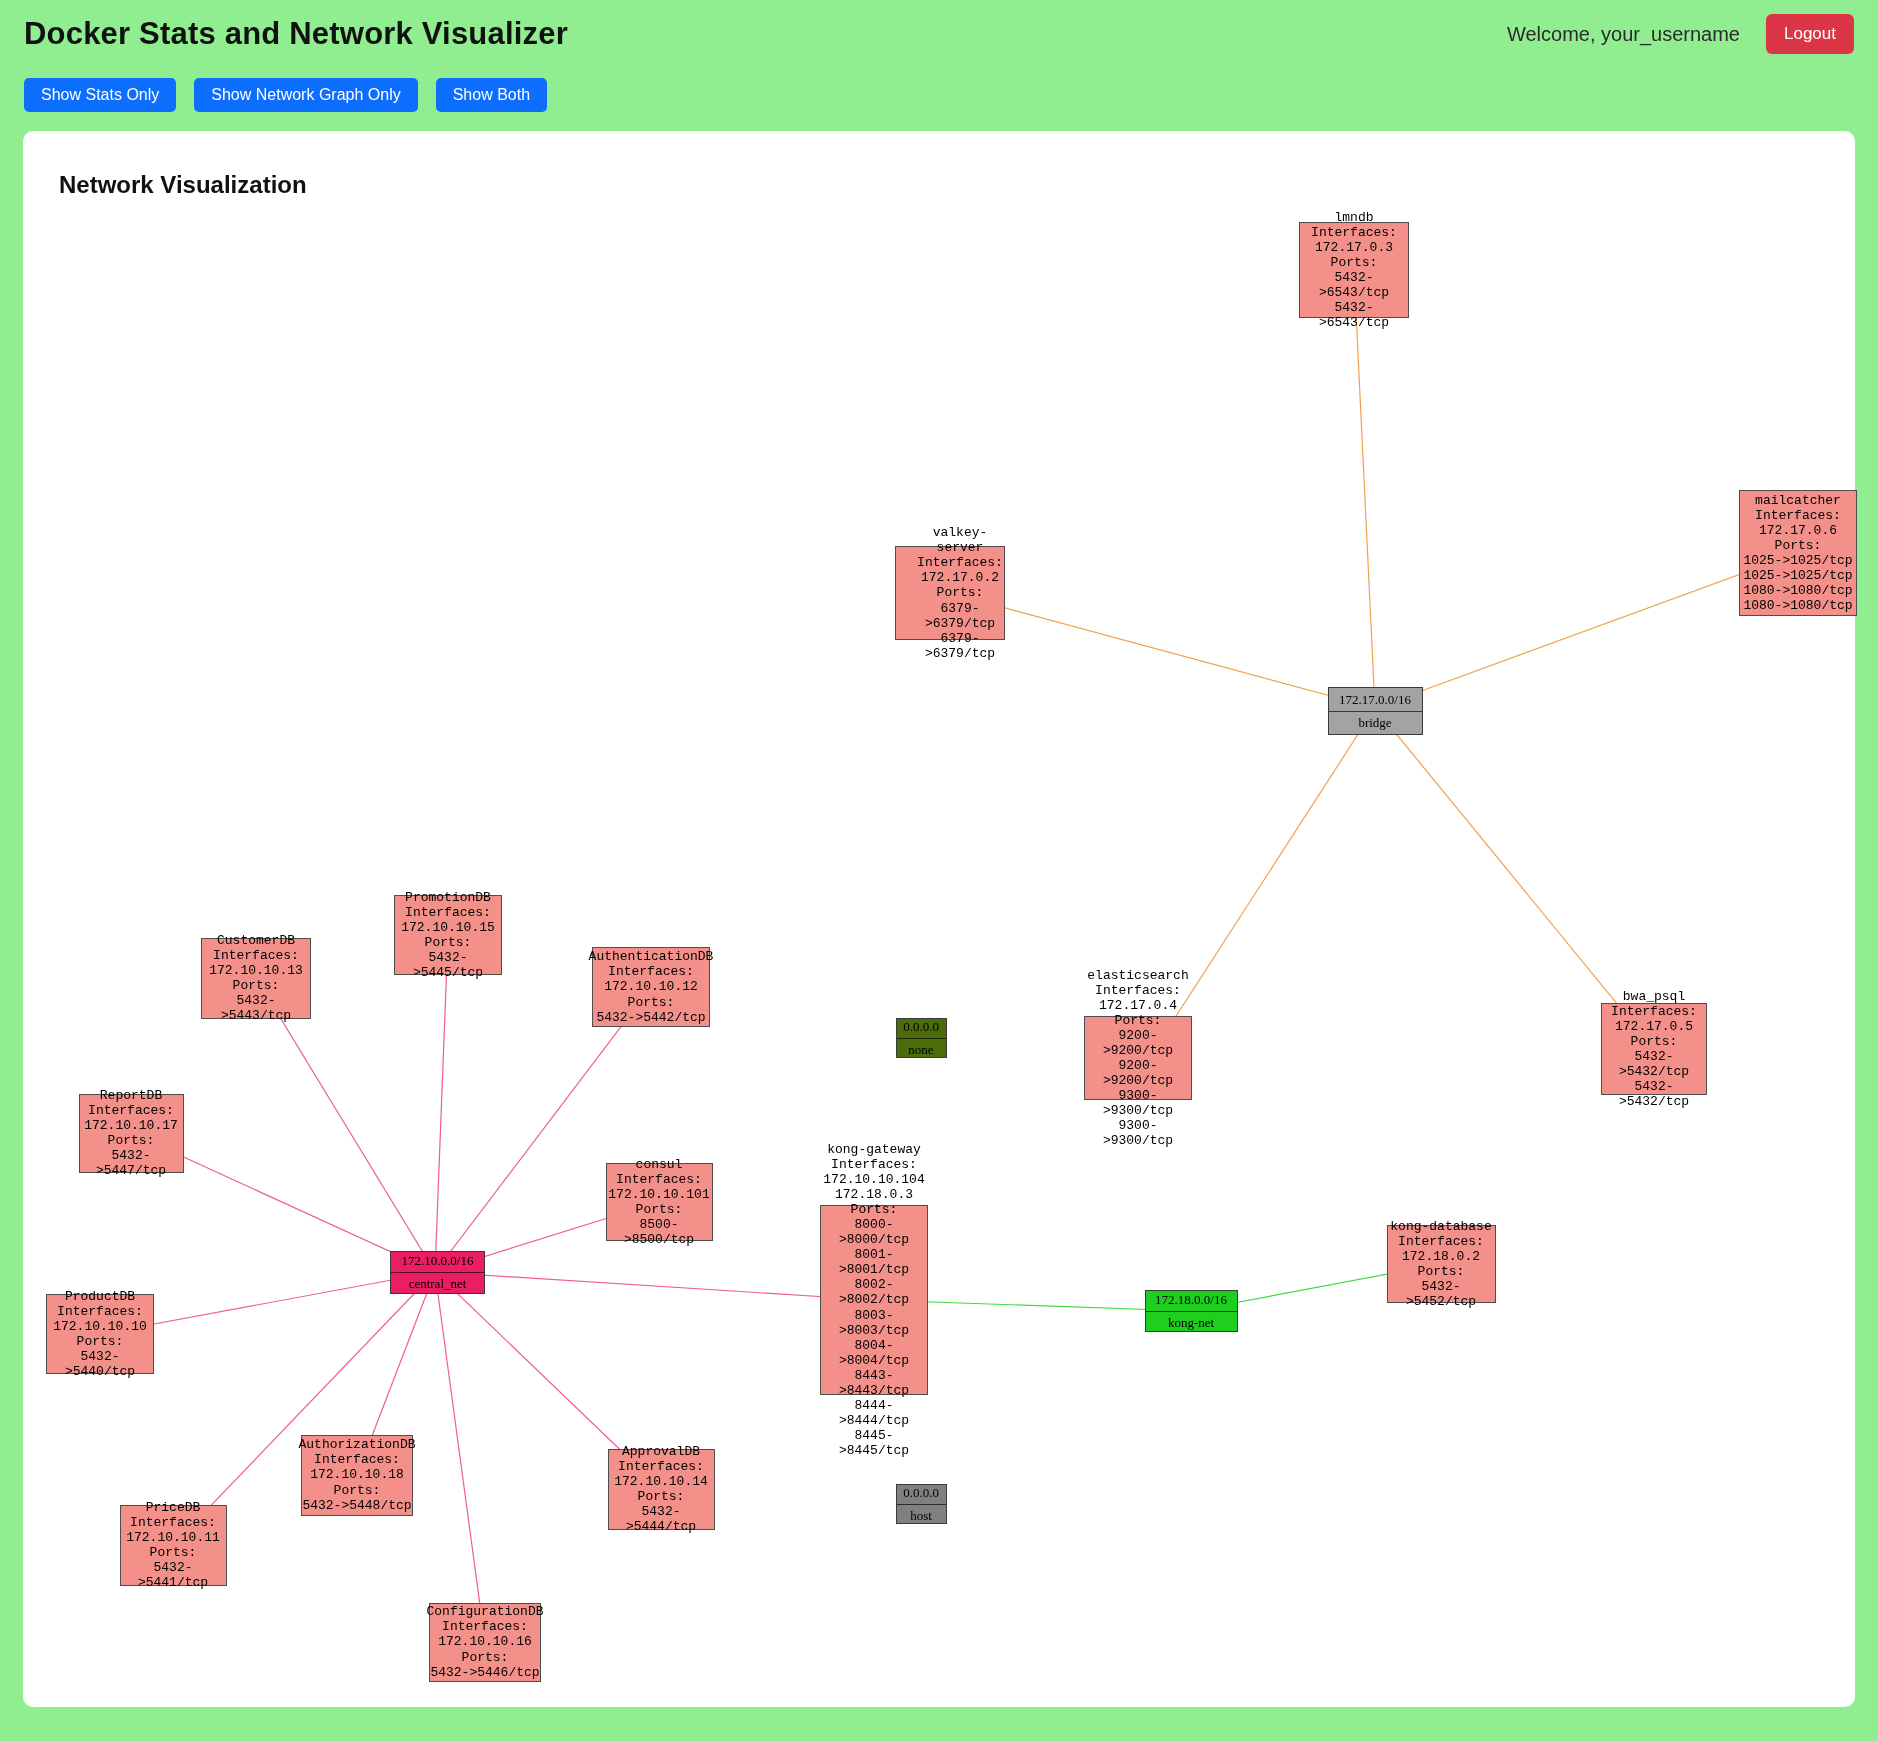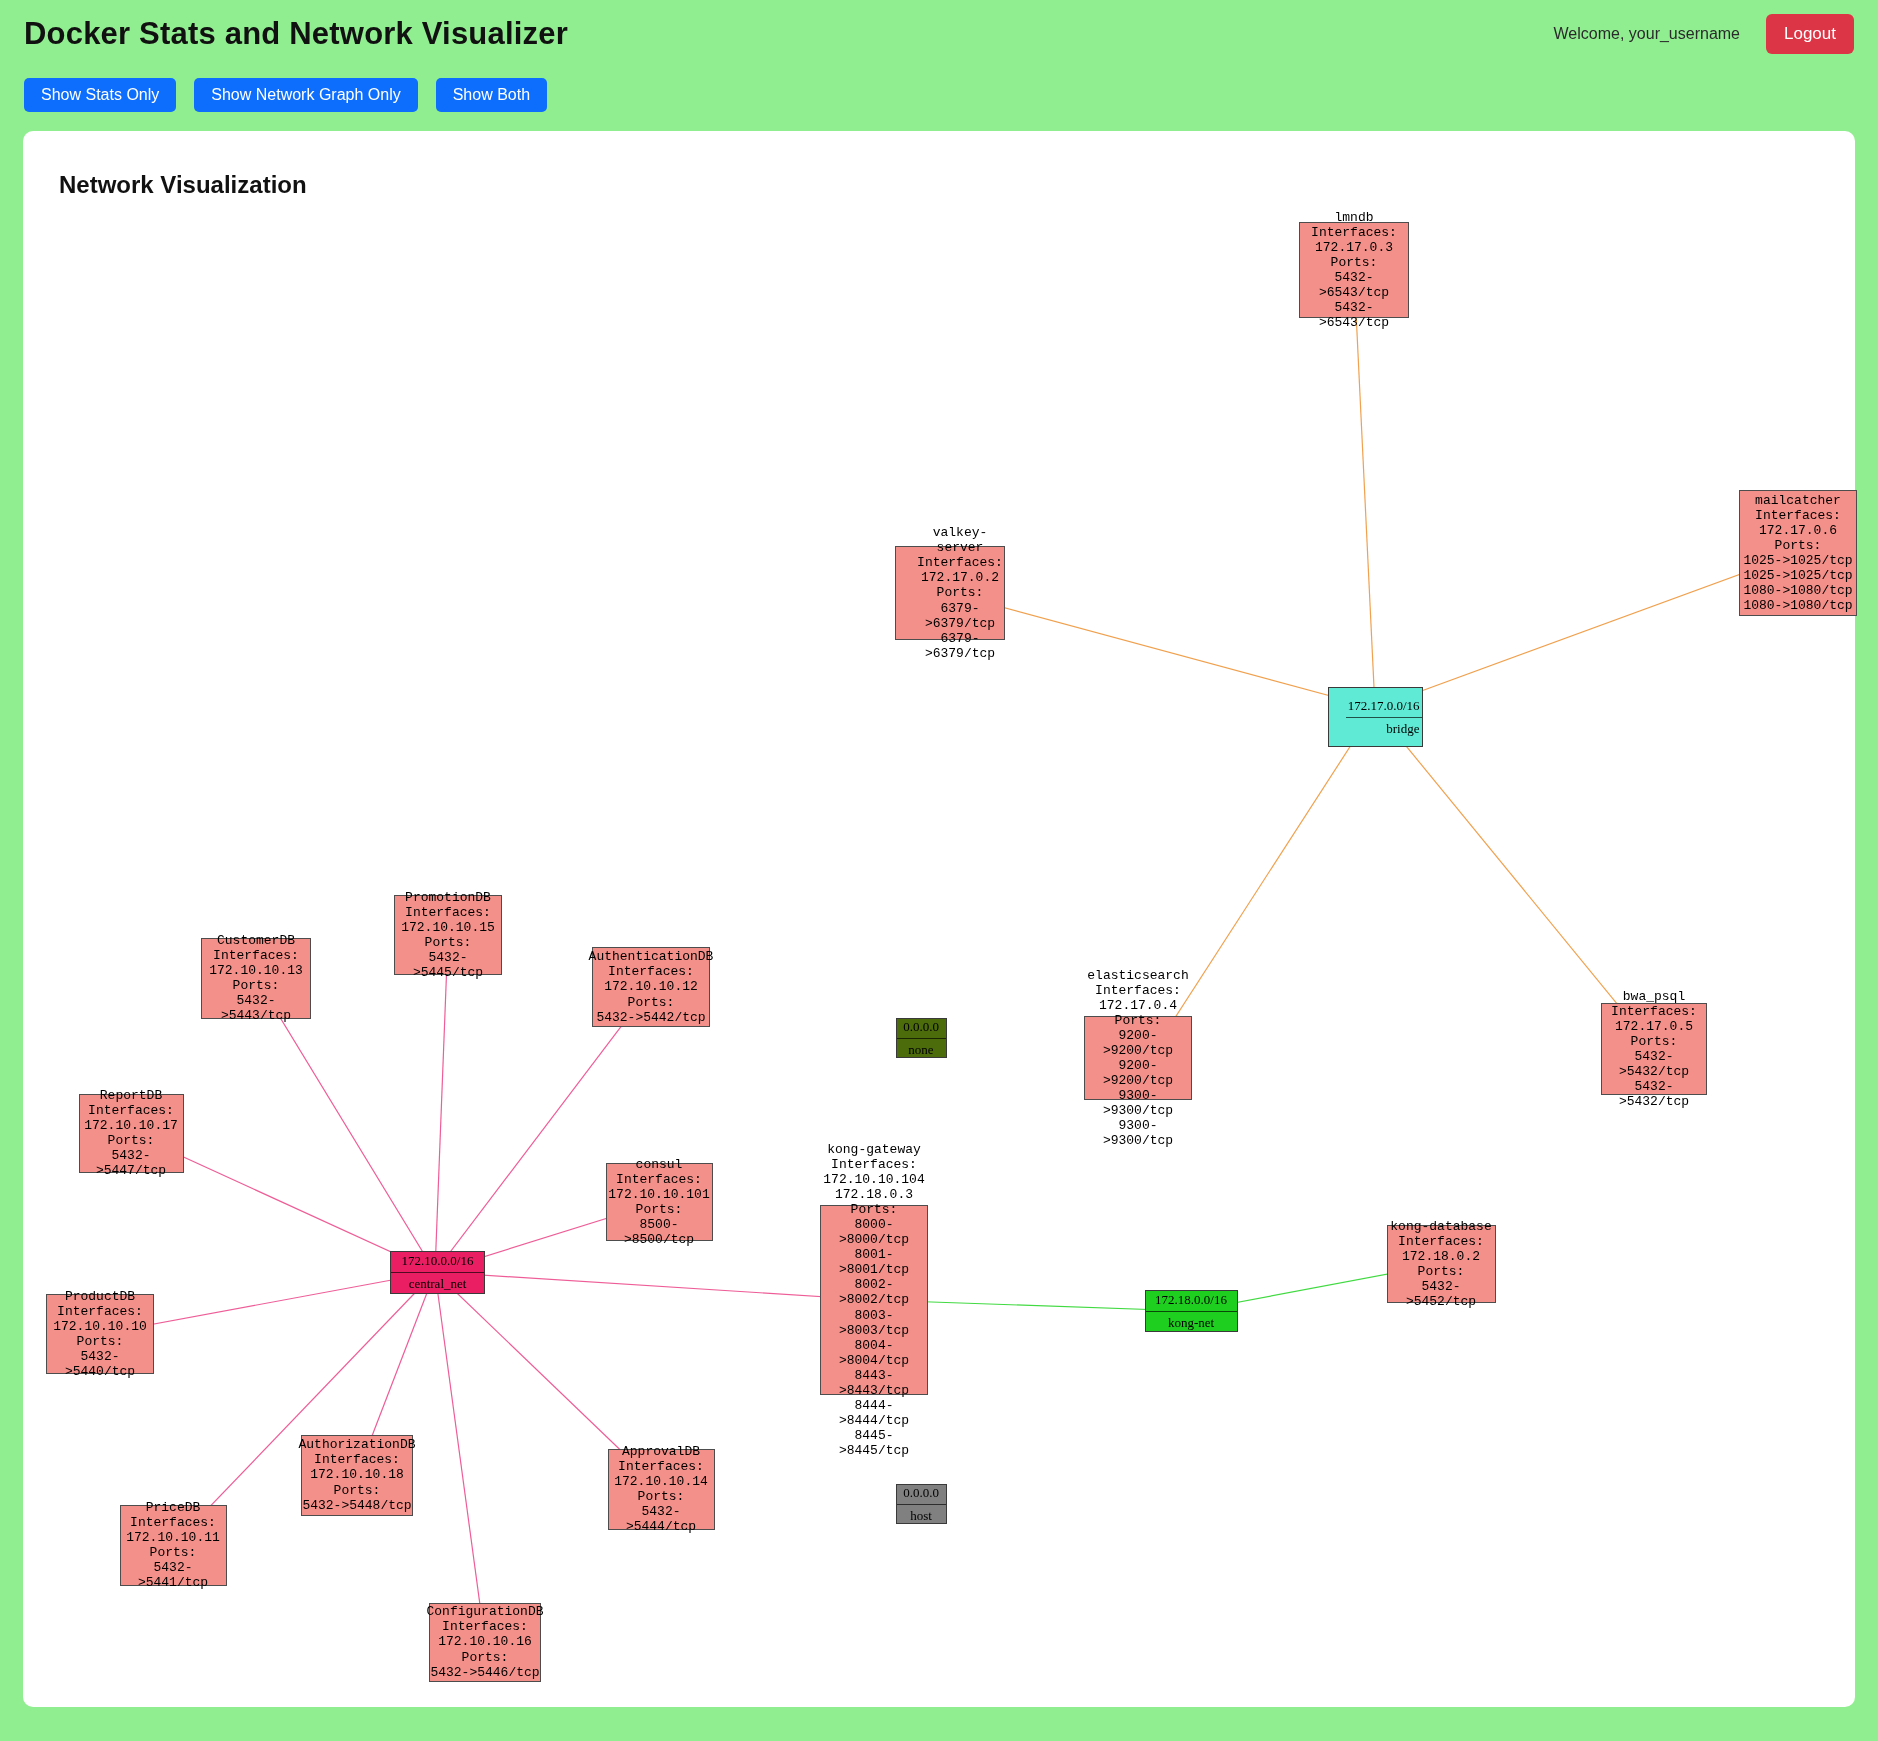--- a/index.html
+++ b/index.html
@@ -13,21 +13,21 @@
   .header{
     display:flex;justify-content:space-between;align-items:center;
     padding:14px 24px 0 24px;
     gap:35px;
   }
   .header h1{
     margin:0;font-size:31px;font-weight:bold;color:#111;
     letter-spacing:0.2px;
   }
   .header-right{display:flex;align-items:center;gap:26px;}
-  .welcome{font-size:16px;color:#2b2b2b;}
+  .welcome{font-size:20px;color:#2b2b2b;}
   .logout-btn{
     background:#dc3545;color:#fff;border:none;border-radius:6px;
     padding:10px 18px;font-size:17px;cursor:pointer;
     font-family:"Liberation Sans", sans-serif;
   }
   .toolbar{display:flex;gap:18px;padding:24px 24px 0 24px;}
   .toolbar button{
     background:#0d6efd;color:#fff;border:none;border-radius:5px;
     padding:8px 17px;font-size:16px;cursor:pointer;
     font-family:"Liberation Sans", sans-serif;
@@ -231,21 +231,21 @@
         <div>8444-&gt;8444/tcp</div>
         <div>8445-&gt;8445/tcp</div>
       </div>
       <div class="cnode" style="left: 1363.5px; top: 1094px; width: 109px; height: 78px;">
         <div>kong-database</div>
         <div>Interfaces:</div>
         <div>172.18.0.2</div>
         <div>Ports:</div>
         <div>5432-&gt;5452/tcp</div>
       </div>
-      <div class="netnode" style="left: 1304.5px; top: 556px; width: 95px; height: 60px; background: #5eead4; align-items: flex-end;">
+      <div class="netnode" style="left: 1304.5px; top: 556px; width: 95px; height: 48px; background: #a3a3a3;">
         <div class="net-subnet">172.17.0.0/16</div>
         <div class="net-name">bridge</div>
       </div>
       <div class="netnode" style="left: 367px; top: 1119.5px; width: 95px; height: 43px; background: rgb(233, 30, 99);">
         <div class="net-subnet">172.10.0.0/16</div>
         <div class="net-name">central_net</div>
       </div>
       <div class="netnode" style="left: 1121.5px; top: 1159px; width: 93px; height: 42px; background: rgb(31, 207, 31);">
         <div class="net-subnet">172.18.0.0/16</div>
         <div class="net-name">kong-net</div>

